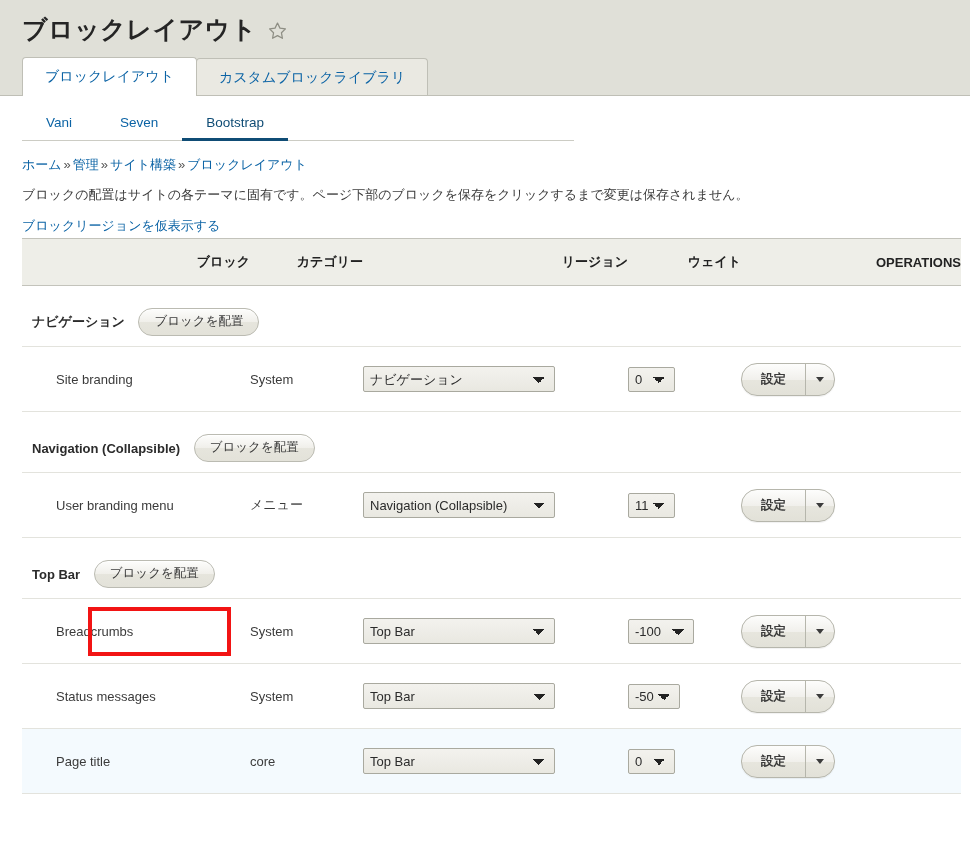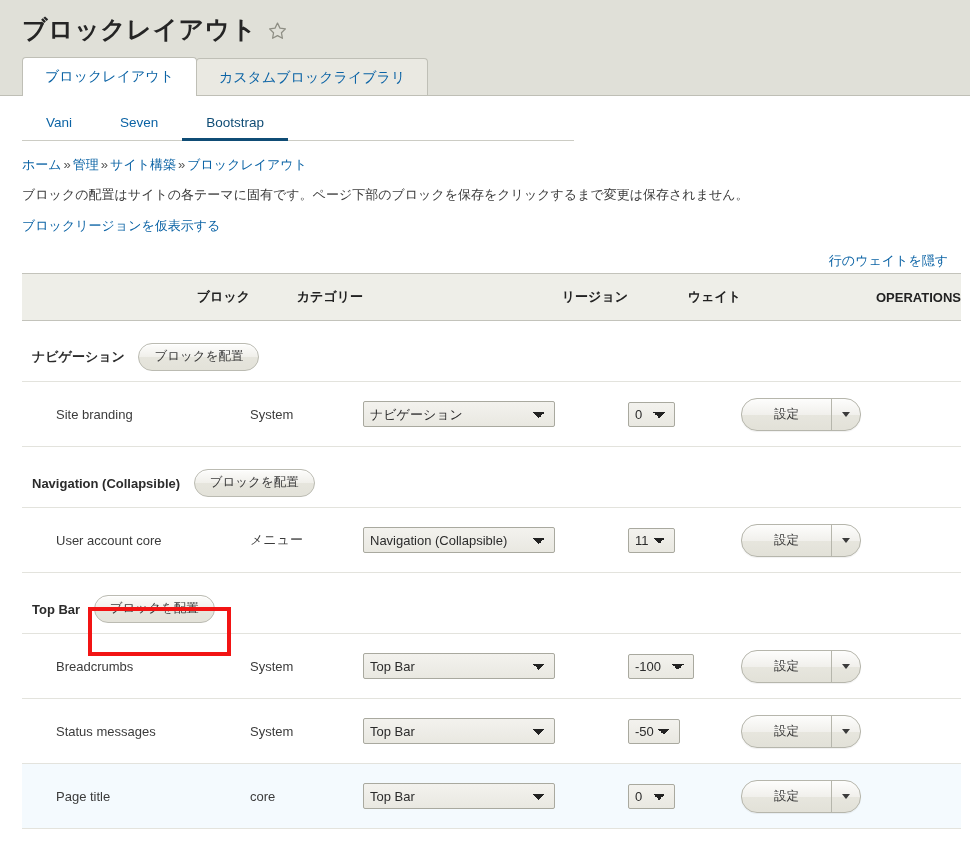--- a/index.html
+++ b/index.html
@@ -279,27 +279,28 @@
     display: inline-flex;
     align-items: stretch;
     border: 1px solid #b6b6ac;
     border-radius: 16px;
     overflow: hidden;
     background: linear-gradient(to bottom, #fdfdfc 0%, #f1f0ec 50%, #e7e6de 51%, #e2e1d8 100%);
     height: 31px;
     box-shadow: 0 1px 1px rgba(0,0,0,0.06);
   }
   .ops-main {
-    padding: 0 32px;
+    padding: 0 19px;
     display: flex;
     align-items: center;
     font-size: 12.5px;
     color: #3b3b3b;
     cursor: pointer;
     border-right: 1px solid #b6b6ac;
+    font-weight: bold;
   }
   .ops-caret {
     width: 28px;
     display: flex;
     align-items: center;
     justify-content: center;
     cursor: pointer;
   }
   .ops-caret .tri {
     width: 0; height: 0;
@@ -351,23 +352,20 @@
 <div class="content">
 
   <div class="breadcrumb">
     <a>ホーム</a><span class="sep">»</span><a>管理</a><span class="sep">»</span><a>サイト構築</a><span class="sep">»</span><a>ブロックレイアウト</a>
   </div>
 
   <div class="intro-text">ブロックの配置はサイトの各テーマに固有です。ページ下部のブロックを保存をクリックするまで変更は保存されません。</div>
 
   <a class="demo-link">ブロックリージョンを仮表示する</a>
 
-  <div class="weight-toggle-row">
-    <a class="weight-toggle">行のウェイトを隠す</a>
-  </div>
 
   <table class="blocks">
     <thead>
       <tr>
         <th class="c-block">ブロック</th>
         <th class="c-cat">カテゴリー</th>
         <th class="c-region">リージョン</th>
         <th class="c-weight">ウェイト</th>
         <th class="c-ops">OPERATIONS</th>
       </tr>
@@ -406,21 +404,21 @@
 
       <tr class="region-row">
         <td class="region-cell" colspan="5">
           <span class="region-name">Navigation (Collapsible)</span>
           <span class="place-block-btn">ブロックを配置</span>
         </td>
       </tr>
 
 
       <tr class="block-row">
-        <td class="c-block">User account core</td>
+        <td class="c-block">User branding menu</td>
         <td class="c-cat">メニュー</td>
         <td class="c-region">
           <select class="region-select">
             <option>Navigation (Collapsible)</option>
           </select>
         </td>
         <td class="c-weight">
           <select class="weight-select w-narrow">
             <option>11</option>
           </select>

